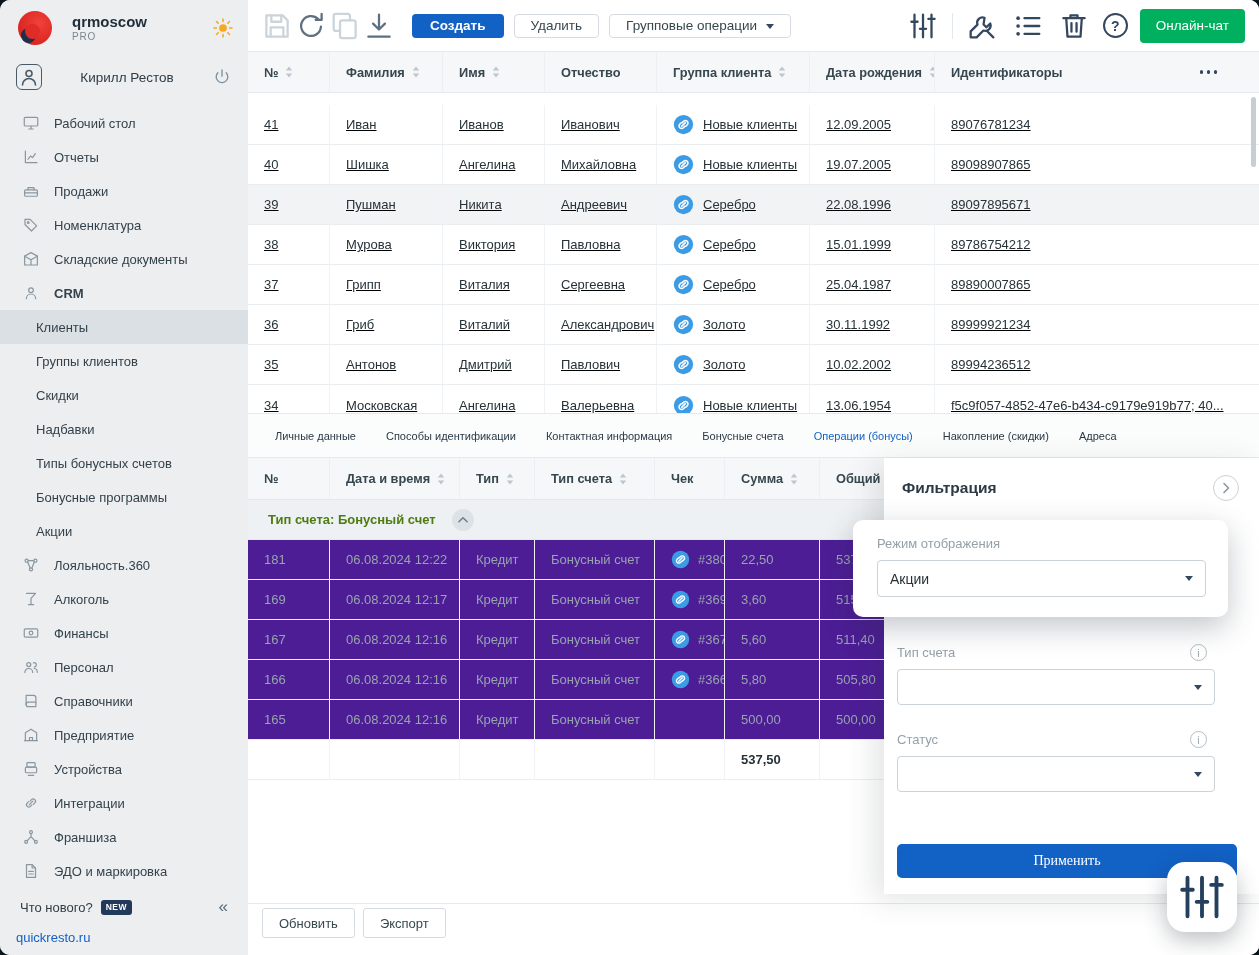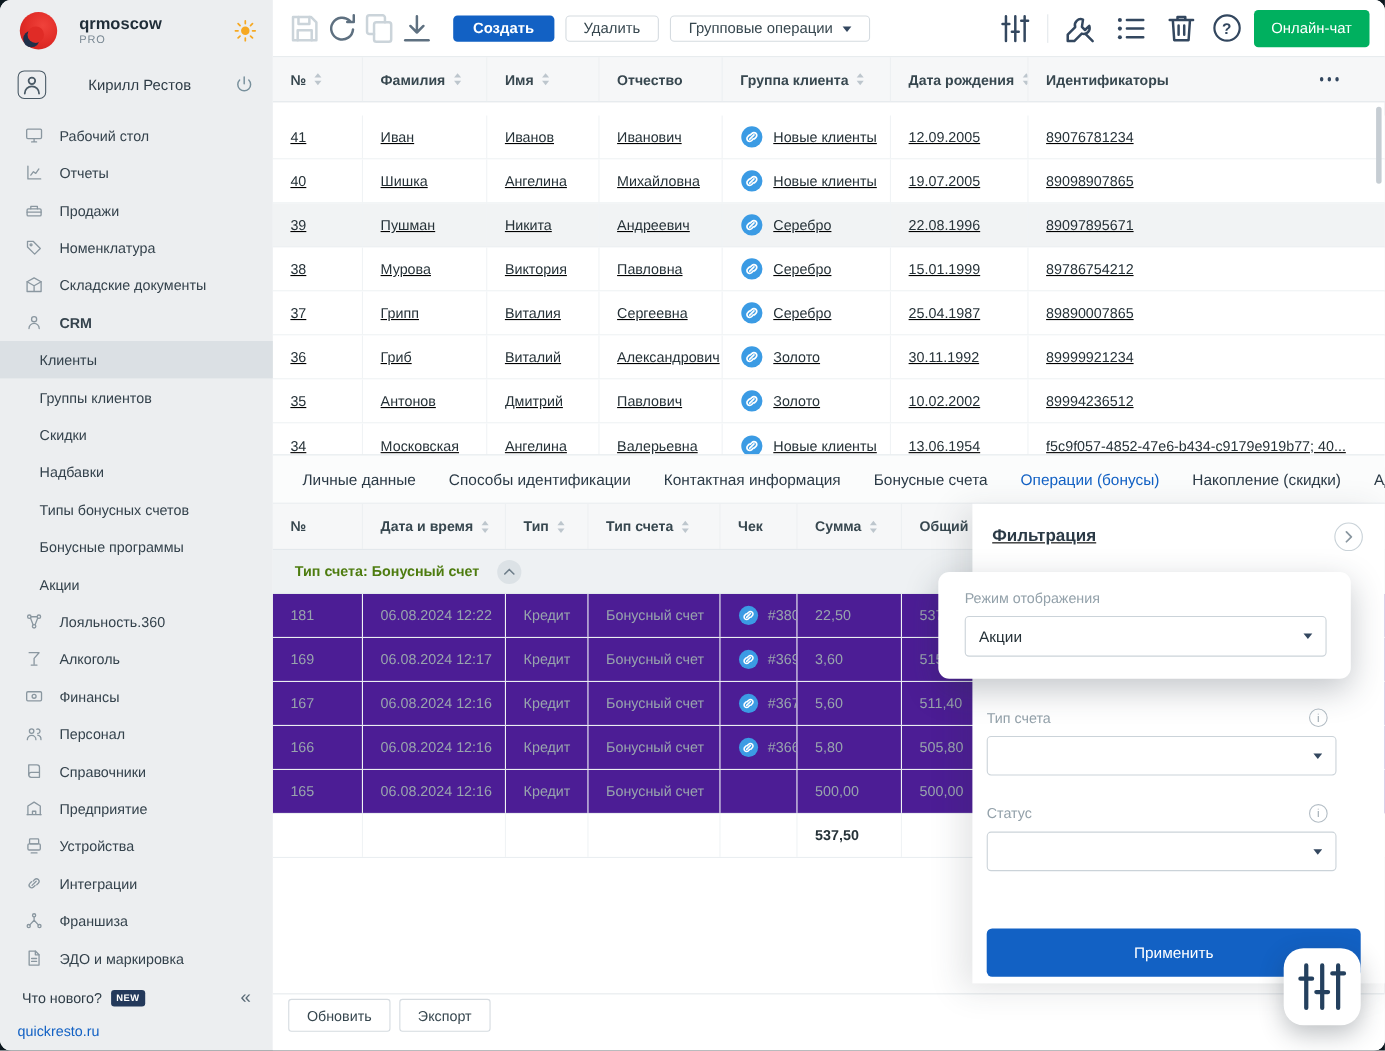--- a/index.html
+++ b/index.html
@@ -60,21 +60,21 @@
   .row:last-child{border-bottom:none;}
   .row.sel{background:#F1F3F4;}
   .cell{display:flex;align-items:center;padding:0 10px 0 16px;font-size:13px;color:#263238;border-right:1px solid #F0F3F5;white-space:nowrap;overflow:hidden;}
   .cell:last-child{border-right:none;}
   .cell.group{gap:9px;}
   .chip-ic{width:21px;height:21px;flex:none;}
   .sb{position:absolute;right:3px;top:97px;width:5px;height:70px;background:#C6CDD3;border-radius:3px;z-index:2;cursor:pointer;}
 
   
   .tabsbar{position:absolute;top:413px;left:0;right:0;height:45px;display:flex;align-items:center;gap:30px;padding-left:27px;background:#FBFCFC;border-top:1px solid #E6EAED;border-bottom:1px solid #E6EAED;}
-  .tab{font-size:14px;color:#2B3A46;white-space:nowrap;cursor:pointer;}
+  .tab{font-size:11px;color:#2B3A46;white-space:nowrap;cursor:pointer;}
   .tab.active{color:#1261C4;font-weight:500;}
 
   
   .ops-head{position:absolute;top:458px;left:0;right:0;height:42px;background:#F6F7F8;border-bottom:1px solid #E3E8EC;display:grid;grid-template-columns:82px 130px 75px 120px 70px 95px 1fr;z-index:1;}
   .ops-group{position:absolute;top:500px;left:0;right:0;height:40px;background:#EEF1F3;border-bottom:1px solid #E3E8EC;display:flex;align-items:center;padding-left:20px;font-size:13px;font-weight:700;color:#4d7c0f;z-index:1;}
   .chev-cir{width:22px;height:22px;border-radius:50%;background:#DCE2E6;display:flex;align-items:center;justify-content:center;margin-left:16px;cursor:pointer;}
   .chev-cir svg{width:13px;height:13px;color:#6E7E8A;}
   .ops-rows{position:absolute;top:540px;left:0;right:0;z-index:1;}
   .orow{height:40px;display:grid;grid-template-columns:82px 130px 75px 120px 70px 95px 1fr;border-bottom:1px solid #EAEEF1;background:#4c1d95;}
   .ocell{display:flex;align-items:center;padding:0 8px 0 16px;font-size:13px;color:#98A4AD;border-right:1px solid #F0F3F5;white-space:nowrap;overflow:hidden;gap:8px;}
@@ -84,32 +84,32 @@
   .tcell{border-right:1px solid #F0F3F5;display:flex;align-items:center;padding:0 8px 0 16px;font-size:13px;}
   .tcell:last-child{border-right:none;}
   .tcell.sum{font-weight:700;color:#263238;}
 
   
   .bottombar{position:absolute;left:0;right:0;top:903px;bottom:0;background:#fff;border-top:1px solid #E6EAED;display:flex;align-items:flex-start;padding:4px 0 0 14px;gap:8px;z-index:4;}
   .foot-btn{height:30px;padding:0 16px;background:#fff;border:1px solid #D5DBE0;border-radius:3px;font-size:13px;color:#37474F;cursor:pointer;font-family:inherit;}
 
   
   .fpanel{position:absolute;left:884px;top:458px;width:375px;height:436px;background:#fff;z-index:5;box-shadow:-10px 6px 28px rgba(45,55,65,.13);}
-  .fp-head{display:flex;align-items:center;padding:17px 20px 0 18px;text-decoration:underline;}
+  .fp-head{display:flex;align-items:center;padding:17px 20px 0 18px;}
   .fp-title{font-size:15.5px;font-weight:600;color:#2B3A46;}
   .fp-chev{margin-left:auto;width:26px;height:26px;border:1.5px solid #C9D2D8;border-radius:50%;display:flex;align-items:center;justify-content:center;color:#8A97A0;cursor:pointer;}
   .fp-chev svg{width:14px;height:14px;}
   .fp-group{position:absolute;left:13px;right:44px;}
   .fp-group.g1{top:186px;}
   .fp-group.g2{top:273px;}
   .fp-label-row{display:flex;align-items:center;font-size:13px;color:#93A1AA;}
   .info-i{margin-left:auto;margin-right:8px;width:17px;height:17px;border:1.5px solid #B3BDC5;border-radius:50%;display:flex;align-items:center;justify-content:center;font-size:10.5px;color:#9AA6AE;cursor:pointer;}
   .fp-select{margin-top:8px;height:36px;border:1px solid #CBD3D9;border-radius:4px;background:#fff;position:relative;display:flex;align-items:center;padding:0 12px;font-size:14px;color:#263238;cursor:pointer;}
   .caret{position:absolute;right:12px;top:calc(50% - 2.5px);width:0;height:0;border:4.5px solid transparent;border-top:5.5px solid #33475F;}
-  .fp-apply{position:absolute;left:13px;right:22px;top:386px;height:44px;background:#1261C4;border:none;border-radius:5px;color:#fff;font-size:14px;font-weight:500;display:flex;align-items:center;justify-content:center;cursor:pointer;font-family:Liberation Sans, sans-serif;}
+  .fp-apply{position:absolute;left:13px;right:22px;top:386px;height:34px;background:#1261C4;border:none;border-radius:5px;color:#fff;font-size:14px;font-weight:500;display:flex;align-items:center;justify-content:center;cursor:pointer;font-family:Liberation Serif, serif;}
 
   .mode-card{position:absolute;left:853px;top:520px;width:375px;border-radius:10px;background:#fff;z-index:6;box-shadow:0 10px 30px rgba(40,52,64,.28);padding:16px 22px 20px 24px;}
   .mode-label{font-size:13px;color:#93A1AA;}
   .mode-card .fp-select{margin-top:9px;height:37px;}
 
   .fab{position:absolute;left:1167px;top:862px;width:70px;height:70px;border-radius:18px;background:#fff;border:none;z-index:7;box-shadow:0 8px 22px rgba(35,45,55,.30);display:flex;align-items:center;justify-content:center;cursor:pointer;}
   .fab svg{width:30px;height:30px;color:#24405E;}
 </style>
 </head>
 <body>

